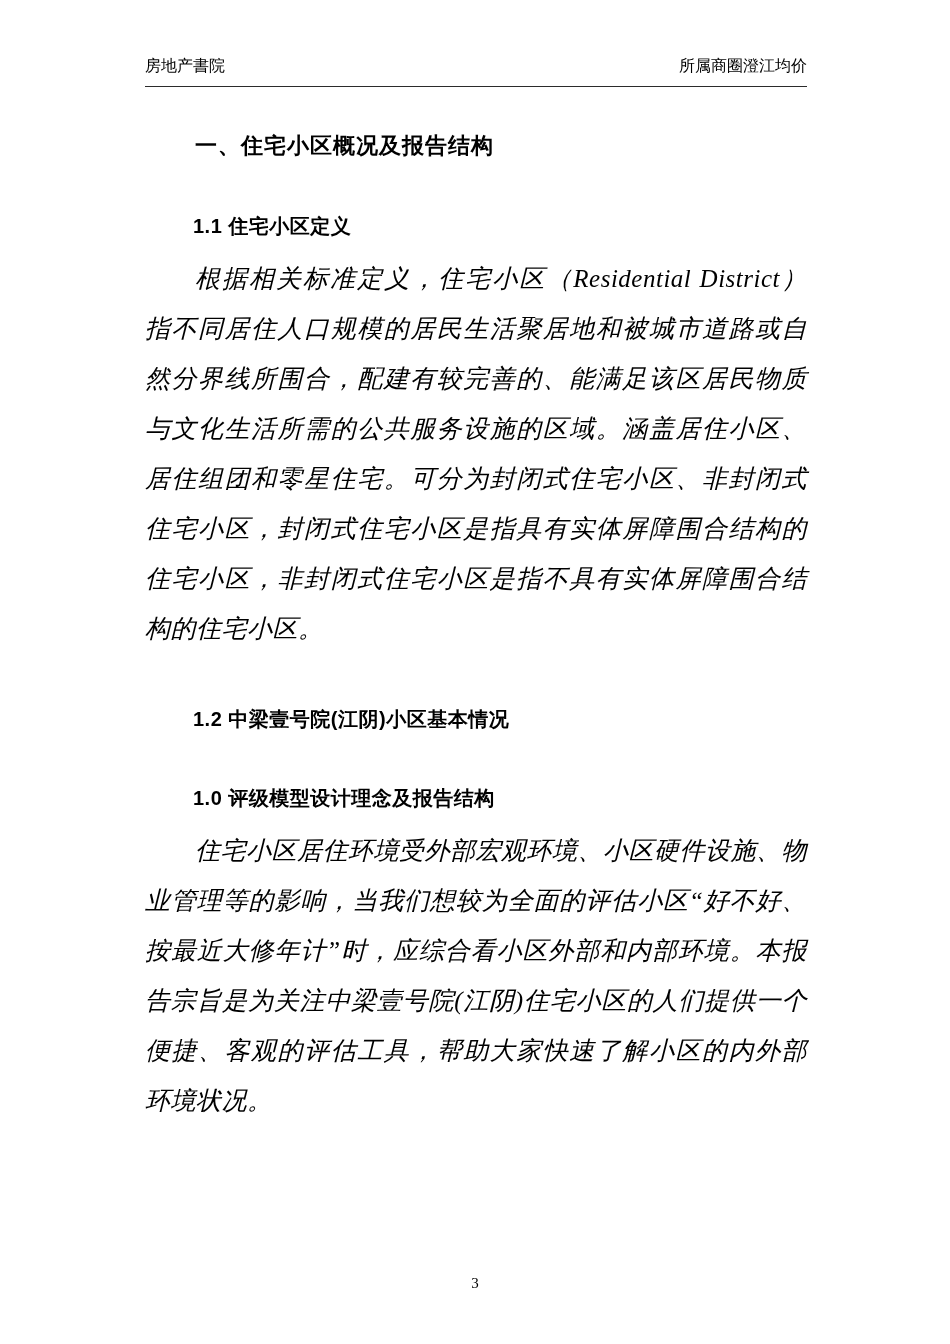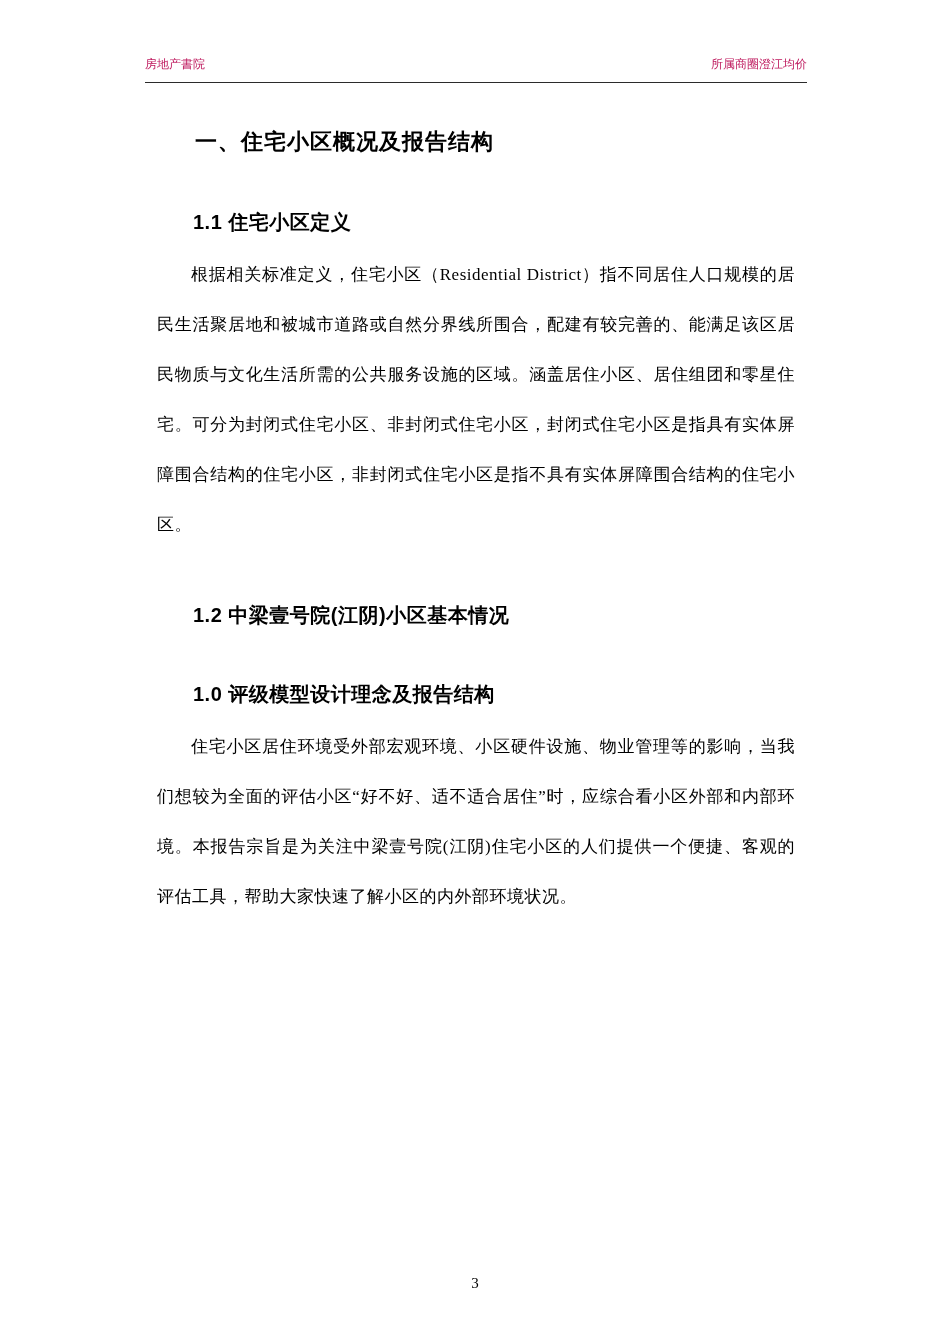--- a/index.html
+++ b/index.html
@@ -20,49 +20,50 @@
     width: 950px;
     height: 1344px;
     padding: 56px 143px 0 145px;
     position: relative;
   }
   .page-header {
     display: flex;
     justify-content: space-between;
     align-items: flex-end;
     font-family: "Liberation Sans", "DejaVu Sans", sans-serif;
-    font-size: 12px;
-    color: #be185d;
+    font-size: 16px;
+    color: #000000;
     padding-bottom: 9px;
     border-bottom: 1.5px solid #2b2b2b;
   }
   .doc-title {
     font-family: "Liberation Sans", "DejaVu Sans", sans-serif;
     font-weight: bold;
     font-size: 22px;
     margin: 44px 0 0 0;
     padding-left: 50px;
     letter-spacing: 1px;
   }
   .sec-heading {
     font-family: "Liberation Sans", "DejaVu Sans", sans-serif;
     font-weight: bold;
     font-size: 20px;
     margin: 52px 0 14px 0;
     padding-left: 48px;
     letter-spacing: 0.5px;
   }
   .body-para {
-    font-size: 17px;
+    font-size: 25px;
     line-height: 50px;
     text-align: justify;
     text-align-last: left;
     text-indent: 2em;
-    margin: 12px;
+    margin: 0;
     letter-spacing: 0.5px;
+    font-style: italic;
   }
   .page-footer {
     position: absolute;
     left: 0;
     right: 0;
     bottom: 52px;
     text-align: center;
     font-size: 15px;
     font-family: "Liberation Serif", "DejaVu Serif", serif;
   }
@@ -85,21 +86,21 @@
       <h2 class="sec-heading">1.1 住宅小区定义</h2>
       <p class="body-para">根据相关标准定义，住宅小区（Residential District）指不同居住人口规模的居民生活聚居地和被城市道路或自然分界线所围合，配建有较完善的、能满足该区居民物质与文化生活所需的公共服务设施的区域。涵盖居住小区、居住组团和零星住宅。可分为封闭式住宅小区、非封闭式住宅小区，封闭式住宅小区是指具有实体屏障围合结构的住宅小区，非封闭式住宅小区是指不具有实体屏障围合结构的住宅小区。</p>
     </section>
 
     <section>
       <h2 class="sec-heading">1.2 中梁壹号院(江阴)小区基本情况</h2>
     </section>
 
     <section>
       <h2 class="sec-heading">1.0 评级模型设计理念及报告结构</h2>
-      <p class="body-para">住宅小区居住环境受外部宏观环境、小区硬件设施、物业管理等的影响，当我们想较为全面的评估小区“好不好、适不适合居住”时，应综合看小区外部和内部环境。本报告宗旨是为关注中梁壹号院(江阴)住宅小区的人们提供一个便捷、客观的评估工具，帮助大家快速了解小区的内外部环境状况。</p>
+      <p class="body-para">住宅小区居住环境受外部宏观环境、小区硬件设施、物业管理等的影响，当我们想较为全面的评估小区“好不好、按最近大修年计”时，应综合看小区外部和内部环境。本报告宗旨是为关注中梁壹号院(江阴)住宅小区的人们提供一个便捷、客观的评估工具，帮助大家快速了解小区的内外部环境状况。</p>
     </section>
 
   </main>
 
   <footer class="page-footer">
     <span>3</span>
   </footer>
 
 </div>
 

